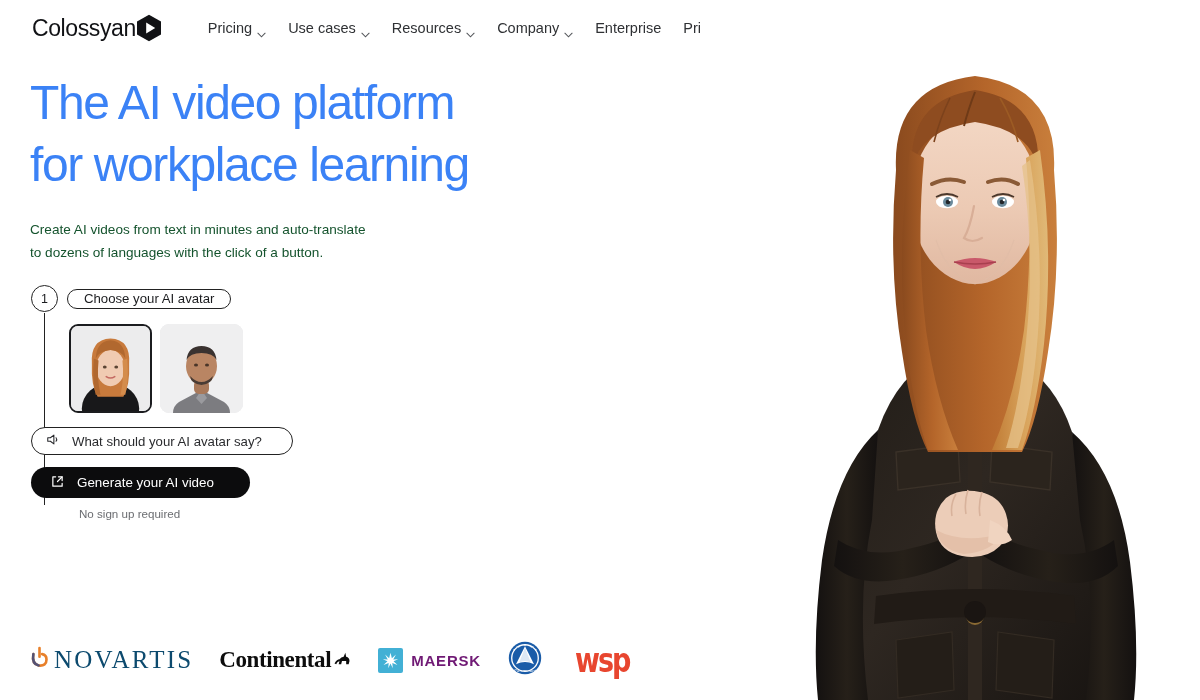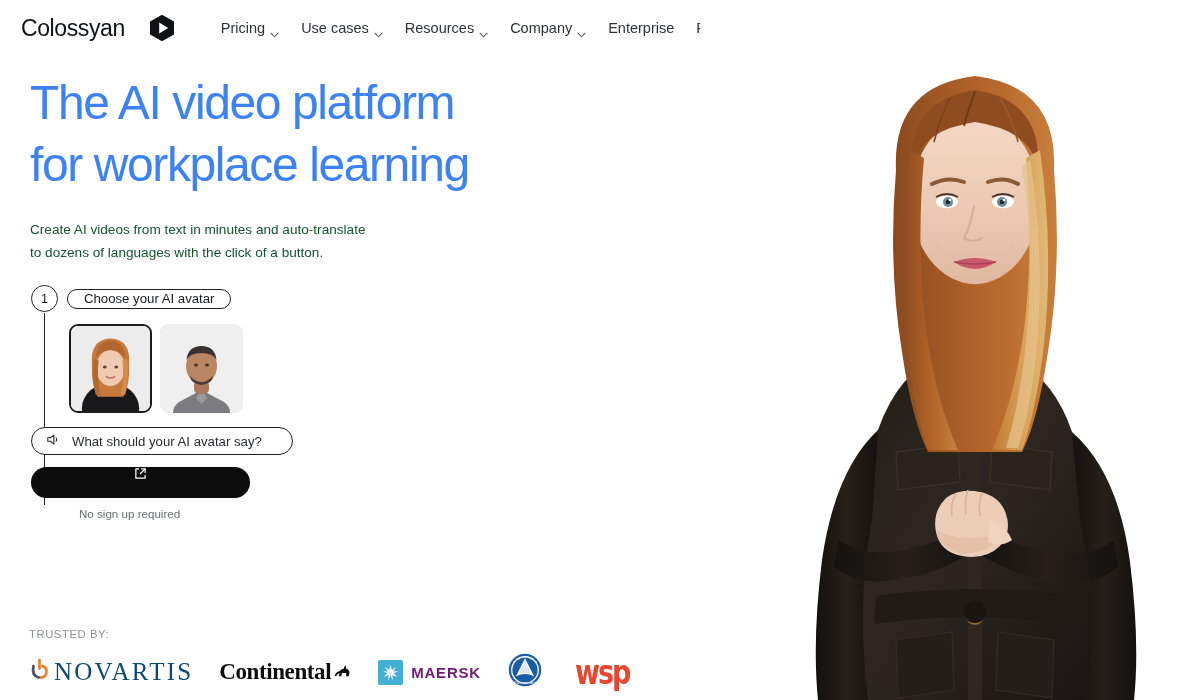--- a/index.html
+++ b/index.html
@@ -9,21 +9,21 @@
     font-family: "Liberation Sans", sans-serif;
     overflow: hidden;
   }
   .page { position: relative; width: 1200px; height: 700px; background: #fff; }
 
   
   .nav {
     position: absolute; top: 0; left: 0; width: 1200px; height: 56px;
     display: flex; align-items: center;
   }
-  .brand { display: flex; align-items: center; margin-left: 21px; gap: 24px; }
+  .brand { display: flex; align-items: center; margin-left: 32px; gap: 0; }
   .brand-name {
     font-size: 23px; letter-spacing: -0.4px; color: #111215; font-weight: 400;
   }
   .brand-mark { width: 26px; height: 28px; display: block; }
 
   .nav-links { display: flex; align-items: center; margin-left: 46px; gap: 22px; }
   .nav-link {
     font-size: 14.5px; color: #2f3134; display: flex; align-items: center; gap: 5px;
     cursor: pointer; white-space: nowrap;
   }
@@ -91,21 +91,21 @@
     height: 28px; width: 262px; padding: 0 14px; border-radius: 15px;
     border: 1.4px solid #222; background: #fff;
     display: flex; align-items: center; gap: 12px;
     font-size: 13.2px; color: #2a2b2e; cursor: text;
   }
   .gen-row { margin-top: 12px; position: relative; }
   .gen-btn {
     height: 31px; width: 219px; border-radius: 16px;
     background: #0c0c0d; color: #fff; border: none;
     display: flex; align-items: center; gap: 13px; padding: 0 20px;
-    font-size: 13.4px; font-family: inherit; font-weight: 500; cursor: pointer; flex-direction: column;
+    font-size: 13.4px; font-family: inherit; font-weight: 500; cursor: pointer;
   }
   .nosignup {
     margin: 9px 0 0 48px; font-size: 11.6px; color: #6b6d71;
   }
 
   
   .trusted { position: absolute; left: 29px; top: 628px; width: 640px; }
   .trusted-label {
     font-size: 11.3px; letter-spacing: 0.55px; color: #8e9094;
   }
@@ -277,21 +277,20 @@
             <path d="M12 2 L7 7" stroke="#ffffff" stroke-width="1.3" stroke-linecap="round"></path>
           </svg>
         </span>
         <span>Generate your AI video</span>
       </button>
       <div class="nosignup">No sign up required</div>
     </div>
   </div>
 
   <div class="trusted">
-    <div class="trusted-label">TRUSTED BY:</div>
     <div class="logos">
 
       <div class="logo-item">
         <span>
           <svg viewBox="0 0 24 28" width="21" height="25">
             <path d="M12 2 V12" stroke="#e8802a" stroke-width="3" stroke-linecap="round"></path>
             <path d="M5 9 Q3 20 11 22 Q20 23 20 15 Q20 10 15 9" stroke="#e8802a" stroke-width="3" fill="none" stroke-linecap="round"></path>
             <path d="M5 9 Q3 20 11 22" stroke="#23438e" stroke-width="3" fill="none" stroke-linecap="round" opacity="0.75"></path>
           </svg>
         </span>

